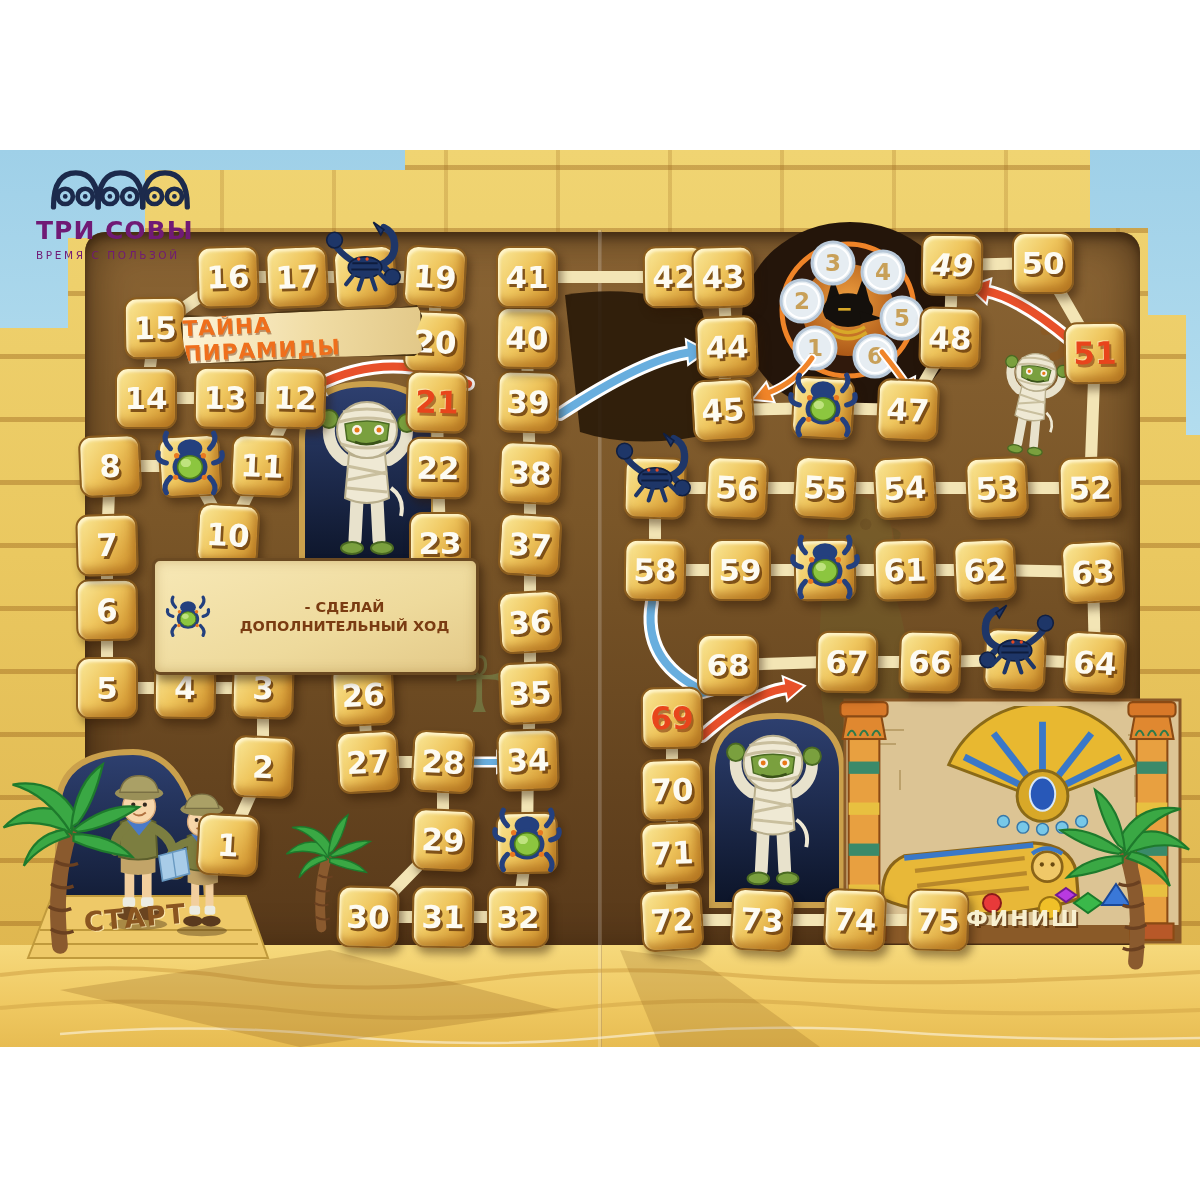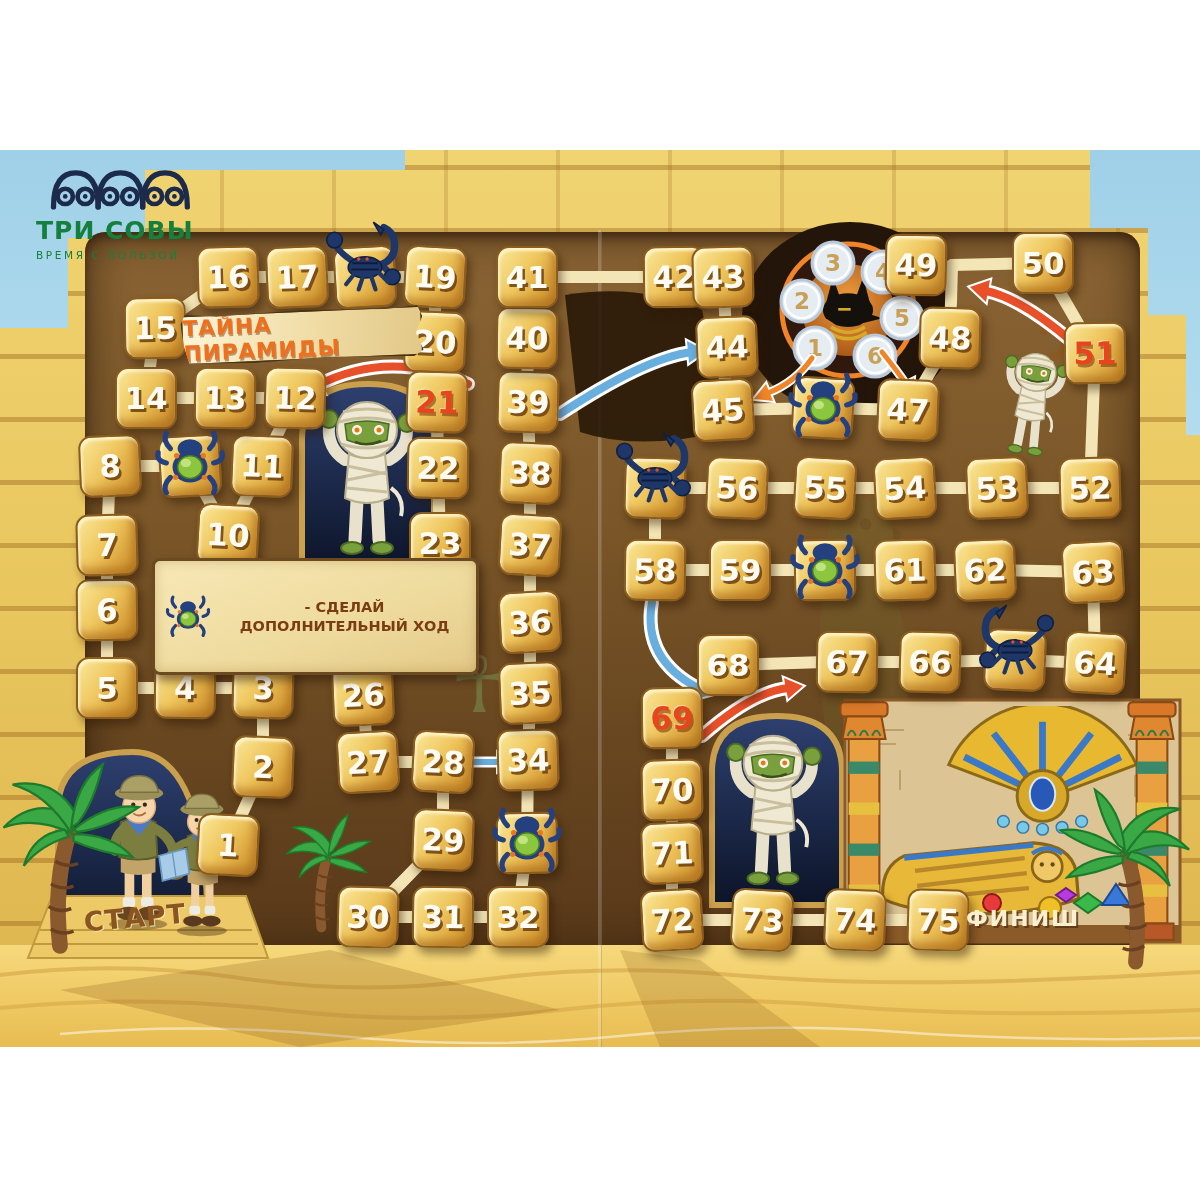--- a/index.html
+++ b/index.html
@@ -22,21 +22,21 @@
      border-right:1px solid rgba(100,60,18,.25);}
   svg.layer{position:absolute;left:0;top:0;width:1200px;height:897px;}
   #tiles{position:absolute;inset:0;}
   .tile{position:absolute;width:62px;height:62px;border-radius:13px;border:2px solid #8a5c1e;
      background:linear-gradient(125deg,#f9e593 5%,#efc65e 45%,#daa33d 75%,#c98f2e 100%);
      box-shadow:inset 2px 3px 3px rgba(255,246,205,.95), inset -4px -6px 9px rgba(160,95,20,.55), 4px 6px 8px rgba(45,22,4,.45);
      display:flex;align-items:center;justify-content:center;box-sizing:border-box;}
   .tile .num{font-size:31px;font-weight:bold;color:#fdfbf2;line-height:1;
      text-shadow:2.5px 3px 0 rgba(108,62,14,.85);}
   .tile.red .num{color:#e8451c;text-shadow:2px 3px 0 rgba(110,35,6,.5), -1px -1px 0 rgba(255,240,200,.6);}
-  #logo{position:absolute;left:36px;top:10px;width:215px;color:#15803d;}
+  #logo{position:absolute;left:36px;top:10px;width:215px;color:#701a75;}
   #logo .owls{display:block;width:170px;height:54px;}
   #logo .brand-name{font-size:25px;font-weight:bold;letter-spacing:1px;margin-top:2px;}
   #logo .brand-tag{font-size:10.5px;letter-spacing:2.6px;margin-top:4px;}
   #banner{position:absolute;left:181px;top:160px;width:238px;height:47px;transform:rotate(-2.5deg);
      background:linear-gradient(100deg,#fdf4d8 0%,#f0dca4 55%,#e2c888 100%);
      border:2px solid #4a3414;border-radius:4px;
      clip-path:polygon(0 18%,2% 0,15% 6%,50% 0,85% 5%,98% 0,100% 22%,97% 55%,100% 88%,96% 100%,60% 94%,30% 100%,3% 95%,1% 60%);
      display:flex;align-items:center;justify-content:center;
      box-shadow:3px 5px 7px rgba(40,20,5,.5);}
   #banner .t{font-size:21.5px;font-weight:bold;color:#ef6f1c;letter-spacing:1px;
@@ -603,21 +603,21 @@
         <div class="tile" style="left: 692px; top: 229px; transform: rotate(-3.2deg);">
           <span class="num">45</span>
         </div>
         <div class="tile" style="left: 792px; top: 227px; transform: rotate(3.2deg);"></div>
         <div class="tile" style="left: 877px; top: 229px; transform: rotate(2.4deg);">
           <span class="num">47</span>
         </div>
         <div class="tile" style="left: 919px; top: 157px; transform: rotate(1.6deg);">
           <span class="num">48</span>
         </div>
-        <div class="tile" style="left: 885px; top: 84px; transform: rotate(0.8deg);">
+        <div class="tile" style="left: 921px; top: 84px; transform: rotate(0.8deg); font-style: italic;">
           <span class="num">49</span>
         </div>
         <div class="tile" style="left: 1012px; top: 82px; transform: rotate(0deg);">
           <span class="num">50</span>
         </div>
         <div class="tile red" style="left: 1064px; top: 172px; transform: rotate(-0.8deg);">
           <span class="num">51</span>
         </div>
         <div class="tile" style="left: 1059px; top: 307px; transform: rotate(-1.6deg);">
           <span class="num">52</span>

